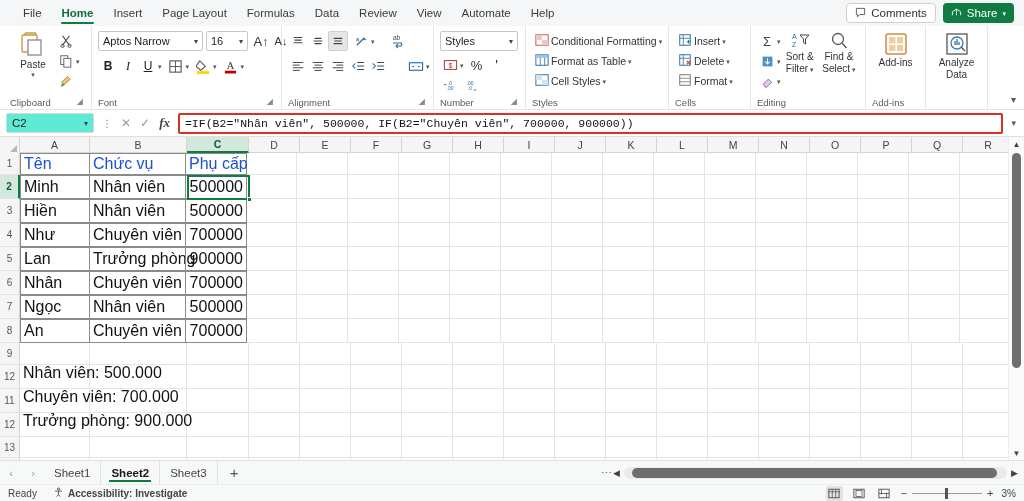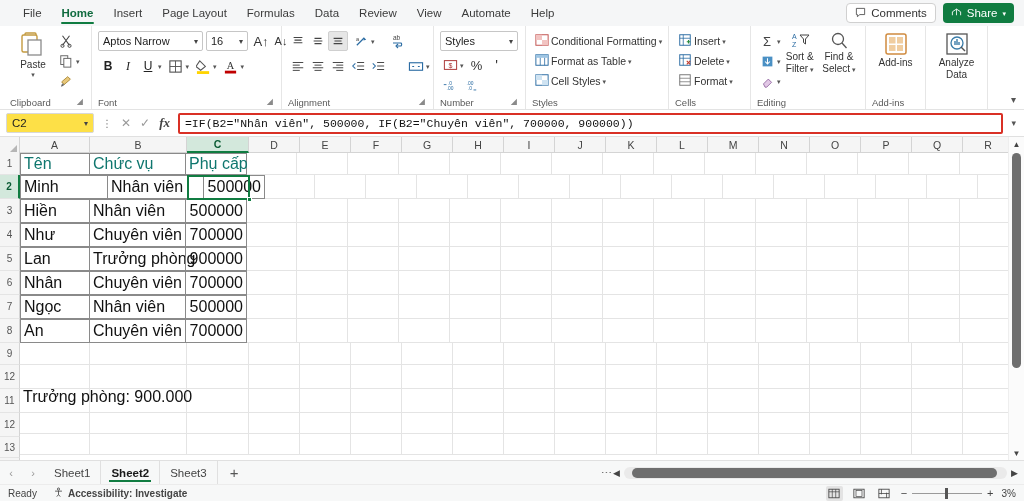--- a/index.html
+++ b/index.html
@@ -110,21 +110,21 @@
   }
 
   
   .fbar {
     position:absolute; top:110px; left:0; width:1024px; height:27px;
     background:#fff; display:flex; align-items:center;
     border-bottom:1px solid #e0e0e0;
   }
   .namebox {
     width:88px; height:20px; margin-left:6px;
-    border:1px solid #d8d8d8; border-radius:2px; background:#fde047;
+    border:1px solid #d8d8d8; border-radius:2px; background:#5eead4;
     display:flex; align-items:center; justify-content:space-between;
     padding:0 5px; font-size:11.5px; color:#222;
   }
   .fbtns { display:flex; align-items:center; gap:9px; padding:0 8px; color:#9a9a9a; font-size:12px; }
   .fx { font-family:"Liberation Serif",serif; font-style:italic; font-weight:bold; color:#444; font-size:13px;}
   .finput {
     flex:1; height:21px; margin-right:8px;
     border:2px solid #d93025; border-radius:2px; background:#fff;
     display:flex; align-items:center; padding:0 5px;
     font-family:"Liberation Mono", monospace; font-size:11.5px; color:#111;
@@ -162,21 +162,21 @@
 
   .cells { position:absolute; top:16px; left:20px; width:988px; }
   .grow { display:flex; border-bottom:1px solid #e4e4e4; position:relative; }
   .gc {
     border-right:1px solid #e4e4e4; flex:none;
     display:flex; align-items:center;
     font-size:16px; color:#111; padding:0 3px;
     overflow:visible; white-space:nowrap;
   }
   .gc.bord { border:1px solid #8a8a8a; margin-right:-1px; margin-bottom:-1px; }
-  .gc.hdr { color:#0f766e; }
+  .gc.hdr { color:#1d4ed8; }
   .gc.num { justify-content:flex-end; }
   .ovf { position:absolute; left:3px; font-size:16px; color:#111; white-space:nowrap; line-height:1; }
 
   .selcell {
     position:absolute; border:2px solid #107c41; pointer-events:none;
   }
   .fillh {
     position:absolute; width:5px; height:5px; background:#107c41;
     border:1px solid #fff;
   }
@@ -823,21 +823,21 @@
         <div class="gc" style="width:51px"></div>
         <div class="gc" style="width:51px"></div>
         <div class="gc" style="width:51px"></div>
         <div class="gc" style="width:51px"></div>
         <div class="gc" style="width:51px"></div>
         <div class="gc" style="width:51px"></div>
         <div class="gc" style="width:51px"></div>
       </div>
 
       <div class="grow" style="height:24px">
-        <div class="gc bord" style="width:88px">
+        <div class="gc bord" style="width:70px">
             <span>Minh</span>
           </div>
         <div class="gc bord" style="width:97px">
             <span>Nhân viên</span>
           </div>
         <div class="gc bord num" style="width:62px">
             <span>500000</span>
           </div>
         <div class="gc" style="width:51px"></div>
         <div class="gc" style="width:51px"></div>
@@ -1024,39 +1024,60 @@
         <div class="gc" style="width:51px"></div>
         <div class="gc" style="width:51px"></div>
         <div class="gc" style="width:51px"></div>
         <div class="gc" style="width:51px"></div>
         <div class="gc" style="width:51px"></div>
         <div class="gc" style="width:51px"></div>
         <div class="gc" style="width:51px"></div>
         <div class="gc" style="width:51px"></div>
       </div>
 
-
       <div class="grow" style="height:24px">
         <div class="gc" style="width:70px"></div>
         <div class="gc" style="width:97px"></div>
         <div class="gc" style="width:62px"></div>
         <div class="gc" style="width:51px"></div>
         <div class="gc" style="width:51px"></div>
         <div class="gc" style="width:51px"></div>
         <div class="gc" style="width:51px"></div>
         <div class="gc" style="width:51px"></div>
         <div class="gc" style="width:51px"></div>
         <div class="gc" style="width:51px"></div>
         <div class="gc" style="width:51px"></div>
         <div class="gc" style="width:51px"></div>
         <div class="gc" style="width:51px"></div>
         <div class="gc" style="width:51px"></div>
         <div class="gc" style="width:51px"></div>
         <div class="gc" style="width:51px"></div>
         <div class="gc" style="width:51px"></div>
+        <span class="ovf">Nhân viên: 500.000</span>
+      </div>
+
+      <div class="grow" style="height:24px">
+        <div class="gc" style="width:70px"></div>
+        <div class="gc" style="width:97px"></div>
+        <div class="gc" style="width:62px"></div>
+        <div class="gc" style="width:51px"></div>
+        <div class="gc" style="width:51px"></div>
+        <div class="gc" style="width:51px"></div>
+        <div class="gc" style="width:51px"></div>
+        <div class="gc" style="width:51px"></div>
+        <div class="gc" style="width:51px"></div>
+        <div class="gc" style="width:51px"></div>
+        <div class="gc" style="width:51px"></div>
+        <div class="gc" style="width:51px"></div>
+        <div class="gc" style="width:51px"></div>
+        <div class="gc" style="width:51px"></div>
+        <div class="gc" style="width:51px"></div>
+        <div class="gc" style="width:51px"></div>
+        <div class="gc" style="width:51px"></div>
+        <span class="ovf">Chuyên viên: 700.000</span>
       </div>
 
       <div class="grow" style="height:24px">
         <div class="gc" style="width:70px"></div>
         <div class="gc" style="width:97px"></div>
         <div class="gc" style="width:62px"></div>
         <div class="gc" style="width:51px"></div>
         <div class="gc" style="width:51px"></div>
         <div class="gc" style="width:51px"></div>
         <div class="gc" style="width:51px"></div>

